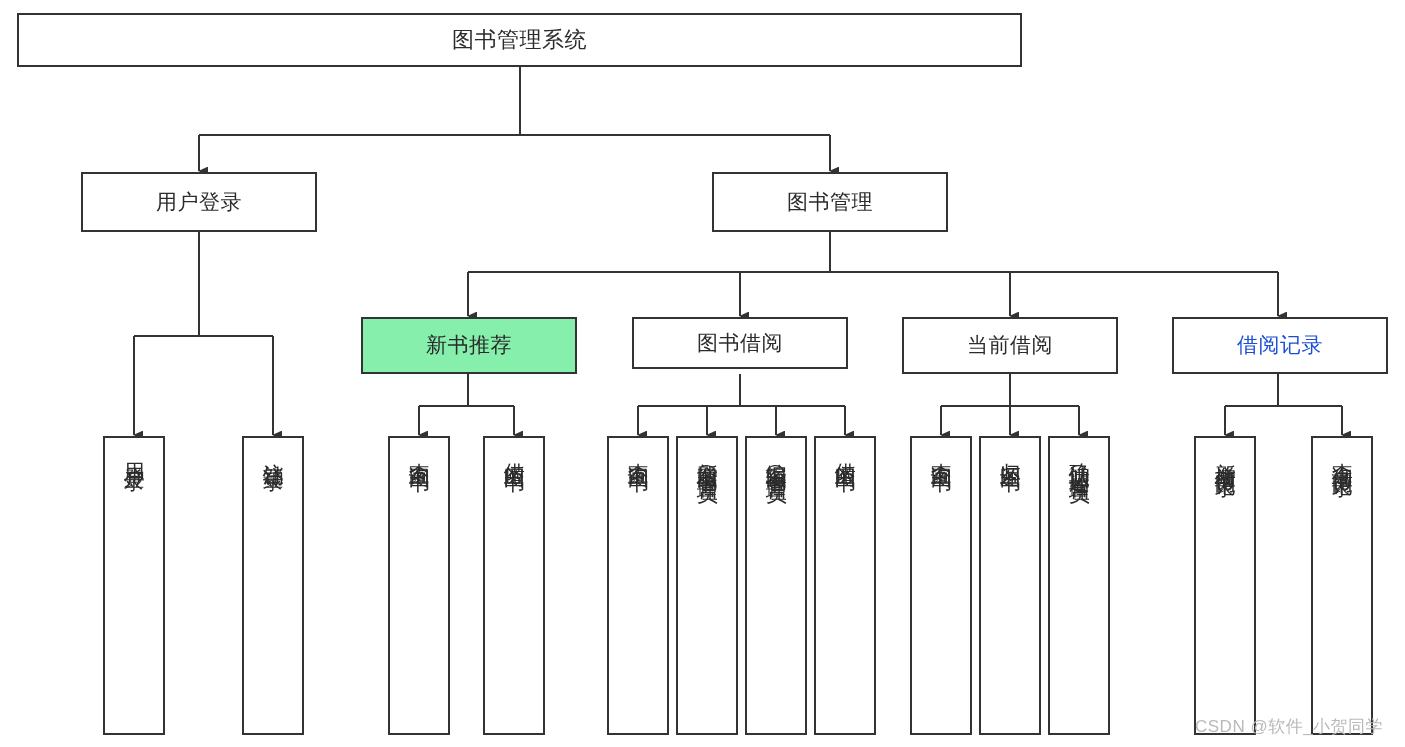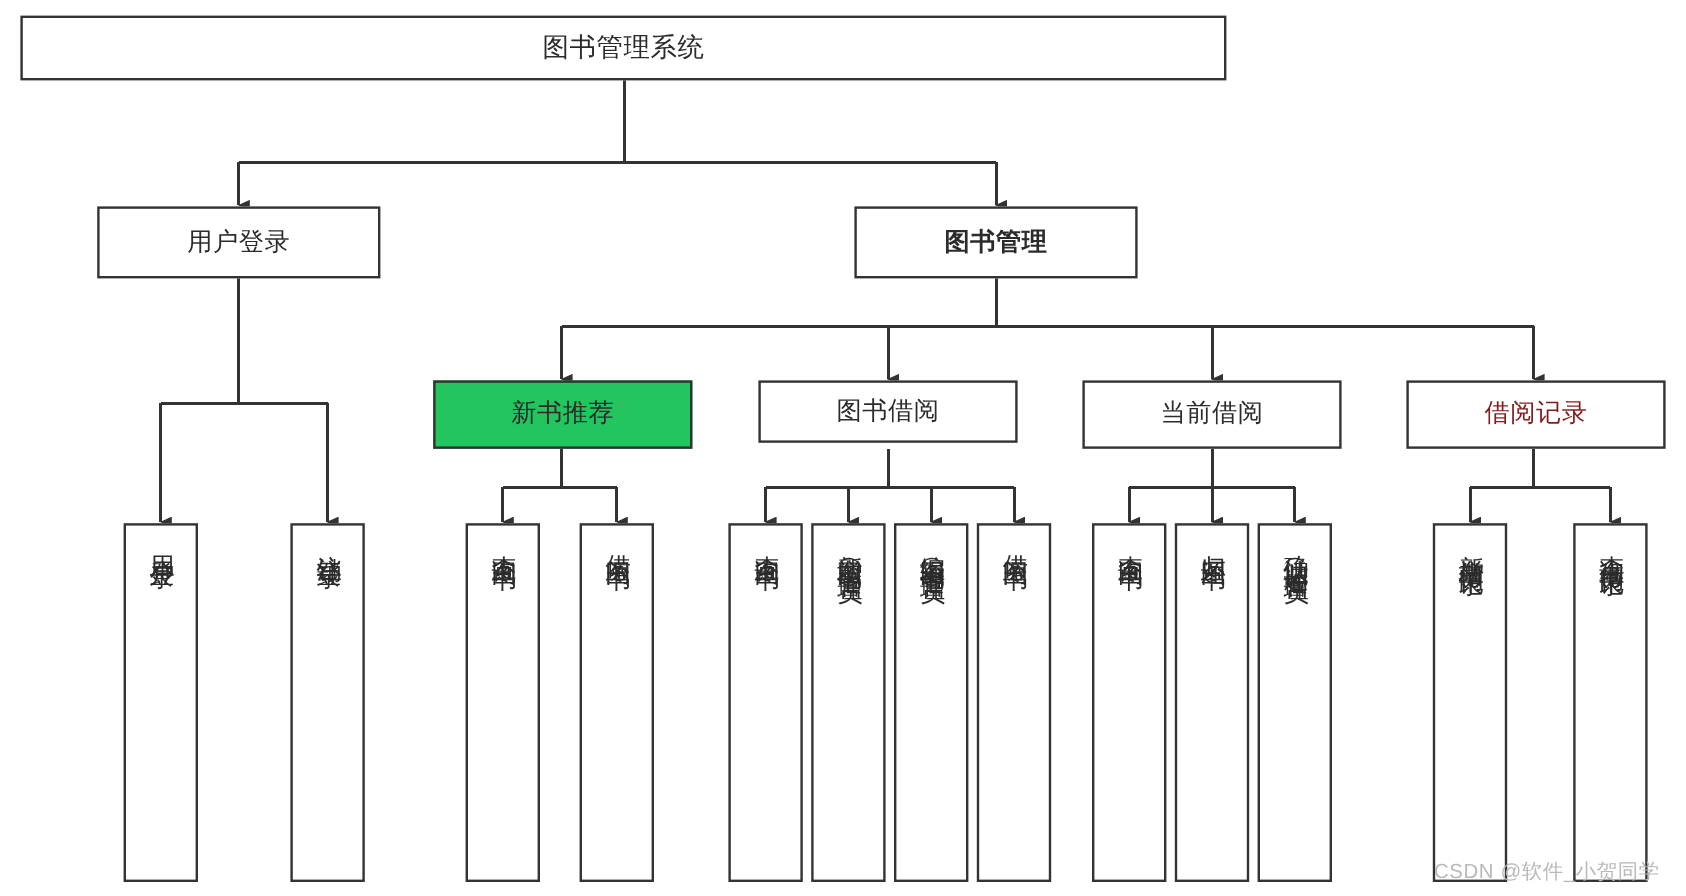--- a/index.html
+++ b/index.html
@@ -117,34 +117,34 @@
       </g>
   </svg>
 
   <div id="node-layer">
       <div class="node horizontal root" style="left: 17px; top: 13px; width: 1005px; height: 54px; border-color: rgb(51, 51, 51); background: rgb(255, 255, 255);">
         <span class="node-label" style="color: rgb(43, 43, 43);">图书管理系统</span>
       </div>
       <div class="node horizontal" style="left: 81px; top: 172px; width: 236px; height: 60px; border-color: rgb(51, 51, 51); background: rgb(255, 255, 255);">
         <span class="node-label" style="color: rgb(43, 43, 43);">用户登录</span>
       </div>
-      <div class="node horizontal" style="left: 712px; top: 172px; width: 236px; height: 60px; border-color: rgb(51, 51, 51); background: rgb(255, 255, 255); font-weight: bold;">
+      <div class="node horizontal" style="left: 712px; top: 172px; width: 236px; height: 60px; border-color: rgb(51, 51, 51); background: rgb(255, 255, 255);">
         <span class="node-label" style="color: rgb(43, 43, 43);">图书管理</span>
       </div>
-      <div class="node horizontal" style="left: 361px; top: 317px; width: 216px; height: 57px; border-color: rgb(51, 51, 51); background: #22c55e;">
+      <div class="node horizontal" style="left: 361px; top: 317px; width: 216px; height: 57px; border-color: rgb(51, 51, 51); background: #86efac;">
         <span class="node-label" style="color: rgb(43, 43, 43);">新书推荐</span>
       </div>
       <div class="node horizontal" style="left: 632px; top: 317px; width: 216px; height: 52px; border-color: rgb(51, 51, 51); background: rgb(255, 255, 255);">
         <span class="node-label" style="color: rgb(43, 43, 43);">图书借阅</span>
       </div>
       <div class="node horizontal" style="left: 902px; top: 317px; width: 216px; height: 57px; border-color: rgb(51, 51, 51); background: rgb(255, 255, 255);">
         <span class="node-label" style="color: rgb(43, 43, 43);">当前借阅</span>
       </div>
       <div class="node horizontal" style="left: 1172px; top: 317px; width: 216px; height: 57px; border-color: rgb(51, 51, 51); background: rgb(255, 255, 255);">
-        <span class="node-label" style="color: #7f1d1d;">借阅记录</span>
+        <span class="node-label" style="color: #1d4ed8;">借阅记录</span>
       </div>
       <div class="node vertical" style="left: 103px; top: 436px; width: 62px; height: 299px; border-color: rgb(51, 51, 51); background: rgb(255, 255, 255);">
         <span class="node-label" style="color: rgb(43, 43, 43);">用户登录</span>
       </div>
       <div class="node vertical" style="left: 242px; top: 436px; width: 62px; height: 299px; border-color: rgb(51, 51, 51); background: rgb(255, 255, 255);">
         <span class="node-label" style="color: rgb(43, 43, 43);">注销登录</span>
       </div>
       <div class="node vertical" style="left: 388px; top: 436px; width: 62px; height: 299px; border-color: rgb(51, 51, 51); background: rgb(255, 255, 255);">
         <span class="node-label" style="color: rgb(43, 43, 43);">查询图书</span>
       </div>

